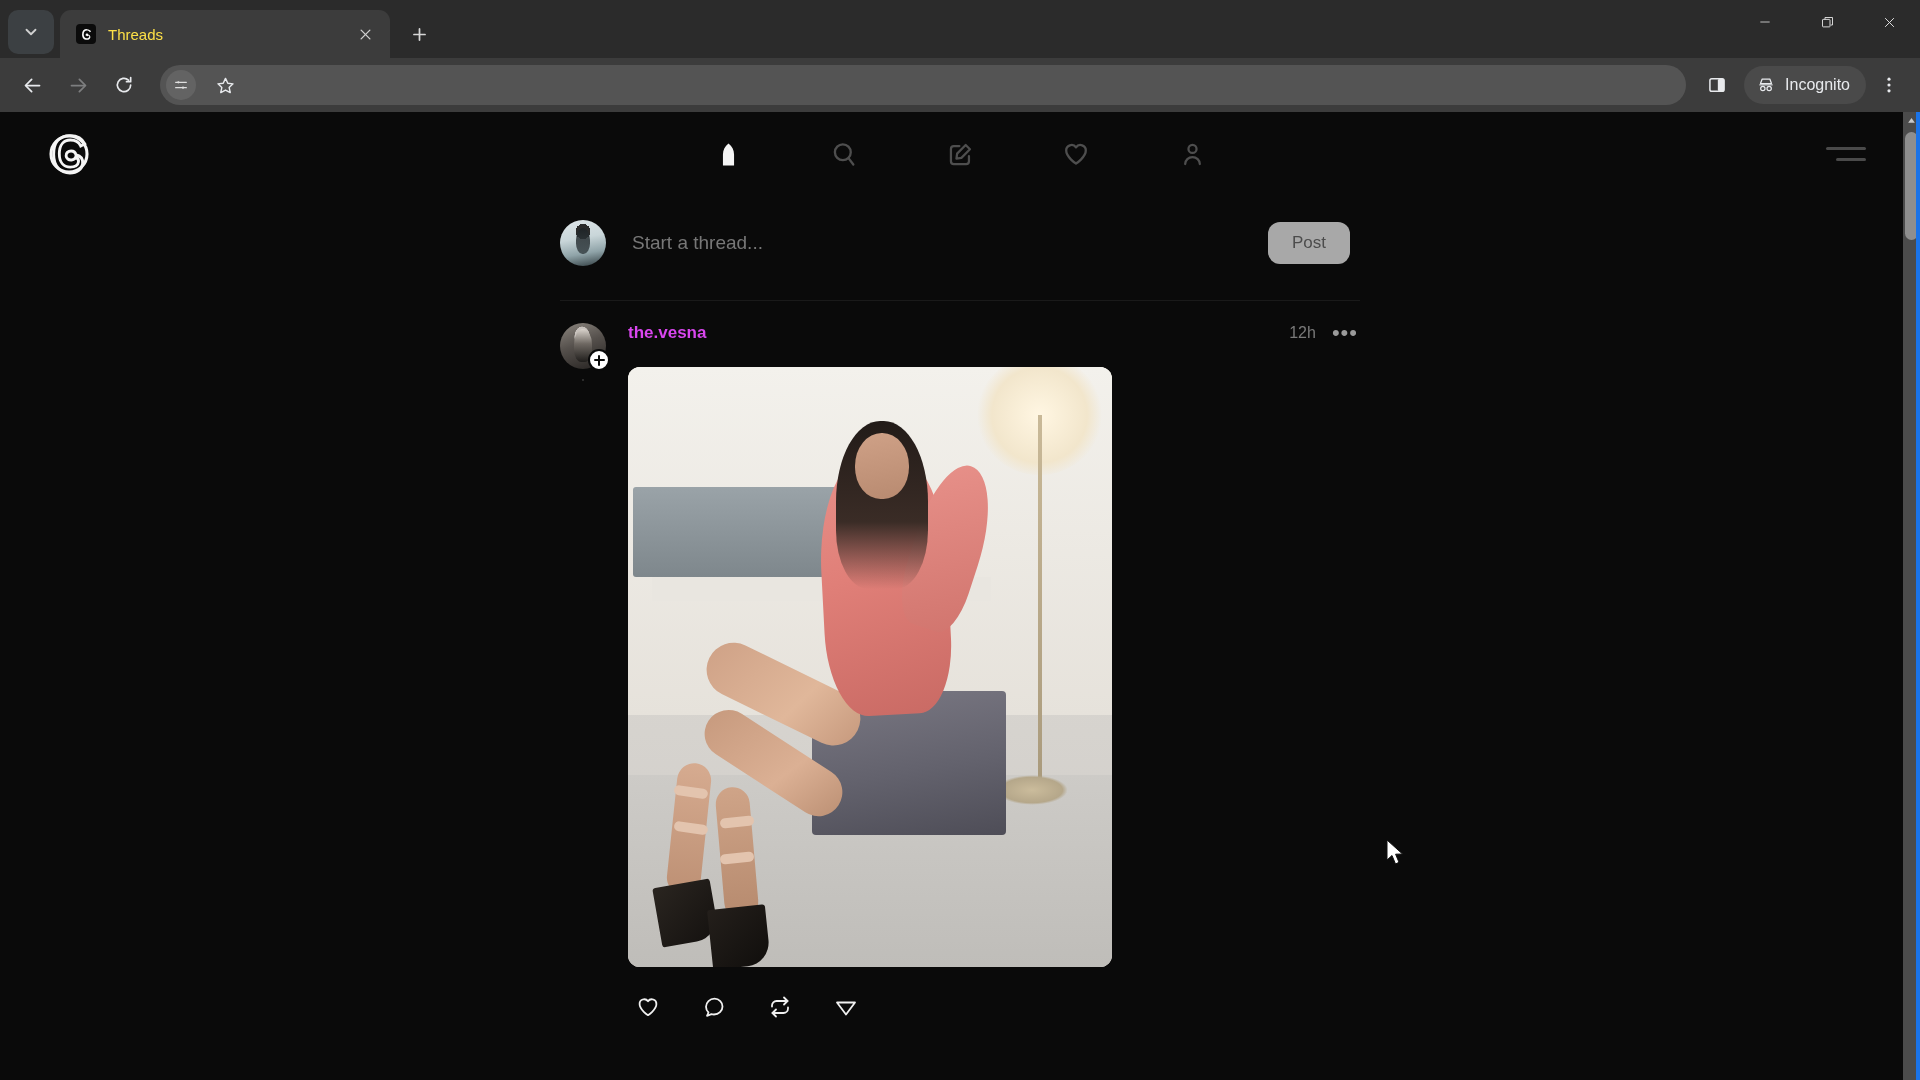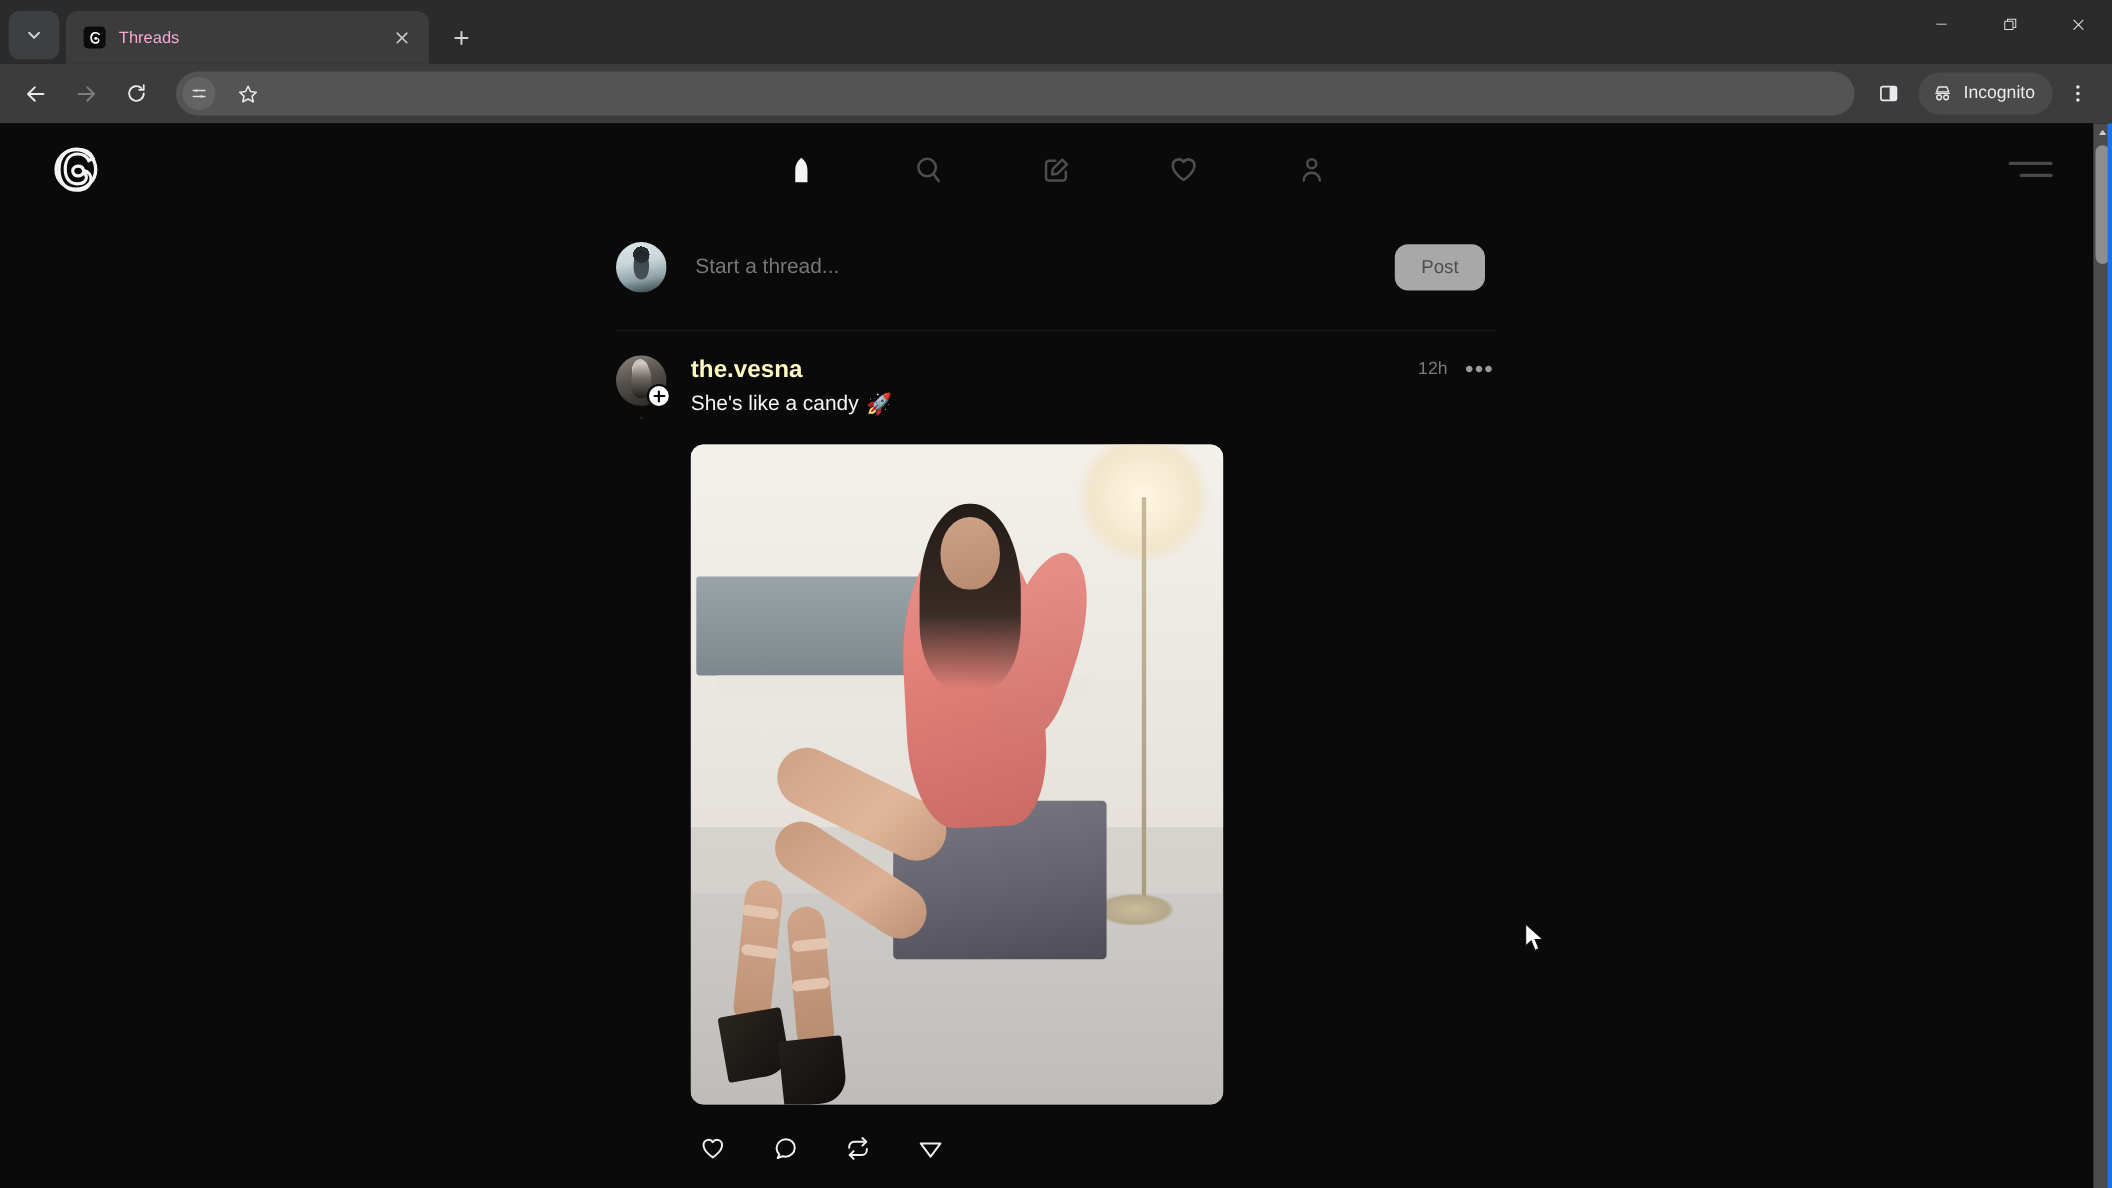--- a/index.html
+++ b/index.html
@@ -44,21 +44,21 @@
   }
   .tab-favicon {
     width: 20px; height: 20px;
     border-radius: 4px;
     background: #0b0b0b;
     display: flex; align-items: center; justify-content: center;
     flex: 0 0 auto;
     margin-right: 12px;
   }
   .tab-title {
-    color: #f9a8d4;
+    color: #fde047;
     font-size: 15px;
     white-space: nowrap; overflow: hidden; text-overflow: ellipsis;
     flex: 1 1 auto;
   }
   .tab-close {
     width: 26px; height: 26px;
     border-radius: 50%;
     display: flex; align-items: center; justify-content: center;
     cursor: pointer; flex: 0 0 auto;
   }
@@ -285,21 +285,21 @@
   .thread-line {
     position: absolute;
     left: 22px; top: 56px; bottom: -12px;
     width: 2px;
     background: #2b2b2b;
   }
 
   .post-body { flex: 1 1 auto; padding-left: 22px; min-width: 0; }
   .post-meta { display: flex; align-items: center; }
   .username {
-    color: #fef9c3; font-size: 22px; font-weight: bold;
+    color: #d946ef; font-size: 17px; font-weight: bold;
     cursor: pointer;
   }
   .post-time-wrap {
     margin-left: auto; display: flex; align-items: center; gap: 14px;
   }
   .post-time { color: #7a7a7a; font-size: 16px; }
   .more-dots {
     color: #9a9a9a; font-size: 22px; line-height: 10px;
     letter-spacing: 1px; cursor: pointer; padding: 4px 2px;
   }
@@ -675,24 +675,20 @@
 
           <div class="post-body">
             <div class="post-meta">
               <div class="username">the.vesna</div>
               <div class="post-time-wrap">
                 <div class="post-time">12h</div>
                 <div class="more-dots">•••</div>
               </div>
             </div>
 
-            <div class="post-text">
-              <span>She's like a candy</span>
-              <span>🚀</span>
-            </div>
 
             <div class="post-media">
               <div class="ph-bg"></div>
               <div class="ph-wall"></div>
               <div class="ph-niche"></div>
               <div class="ph-counter"></div>
               <div class="ph-floor"></div>
               <div class="ph-lamp-glow"></div>
               <div class="ph-lamp-pole"></div>
               <div class="ph-lamp-base"></div>

